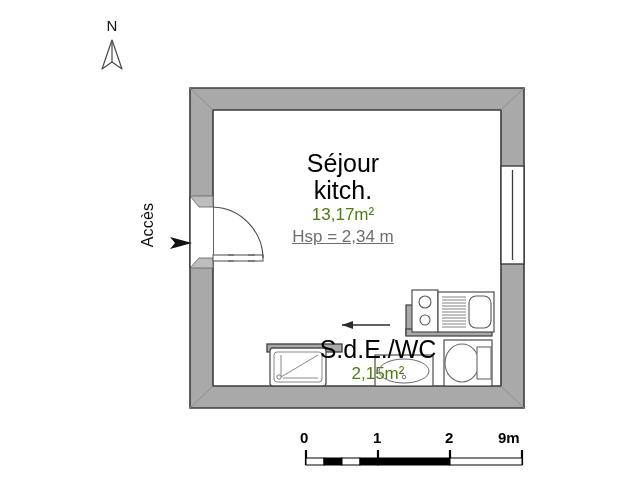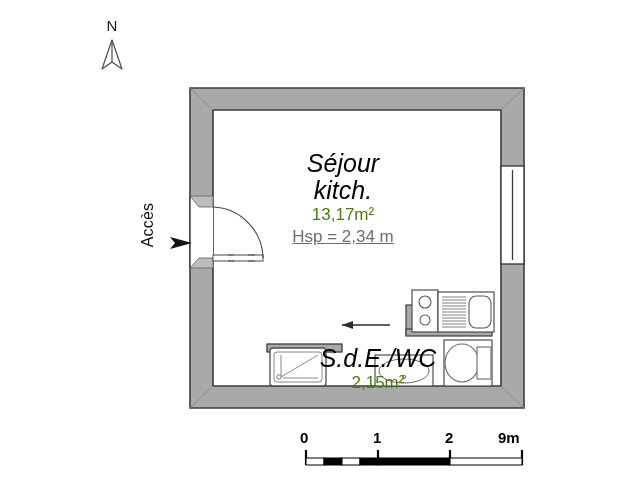--- a/index.html
+++ b/index.html
@@ -64,21 +64,20 @@
   
   .room-text {
     position: absolute;
     text-align: center;
     white-space: nowrap;
   }
   .room-name {
     font-size: 25px;
     line-height: 27px;
     color: #000;
-    font-style: italic;
   }
   .room-area {
     font-size: 17px;
     line-height: 22px;
     color: #4d7c0f;
   }
   .room-hsp {
     font-size: 17px;
     line-height: 22px;
     color: #6f6f6f;
@@ -87,21 +86,21 @@
   #sejour-text {
     left: 248px;
     top: 150px;
     width: 190px;
   }
   #sdb-text {
     left: 283px;
     top: 336px;
     width: 190px;
   }
-  #sdb-text .room-name { font-size: 25px; margin-top: 9px; }
+  #sdb-text .room-name { font-size: 25px; }
   #sdb-text .room-area { font-size: 17px; }
 
   
   .scalebar {
     position: absolute;
     left: 300px;
     top: 430px;
     width: 230px;
     height: 40px;
   }

